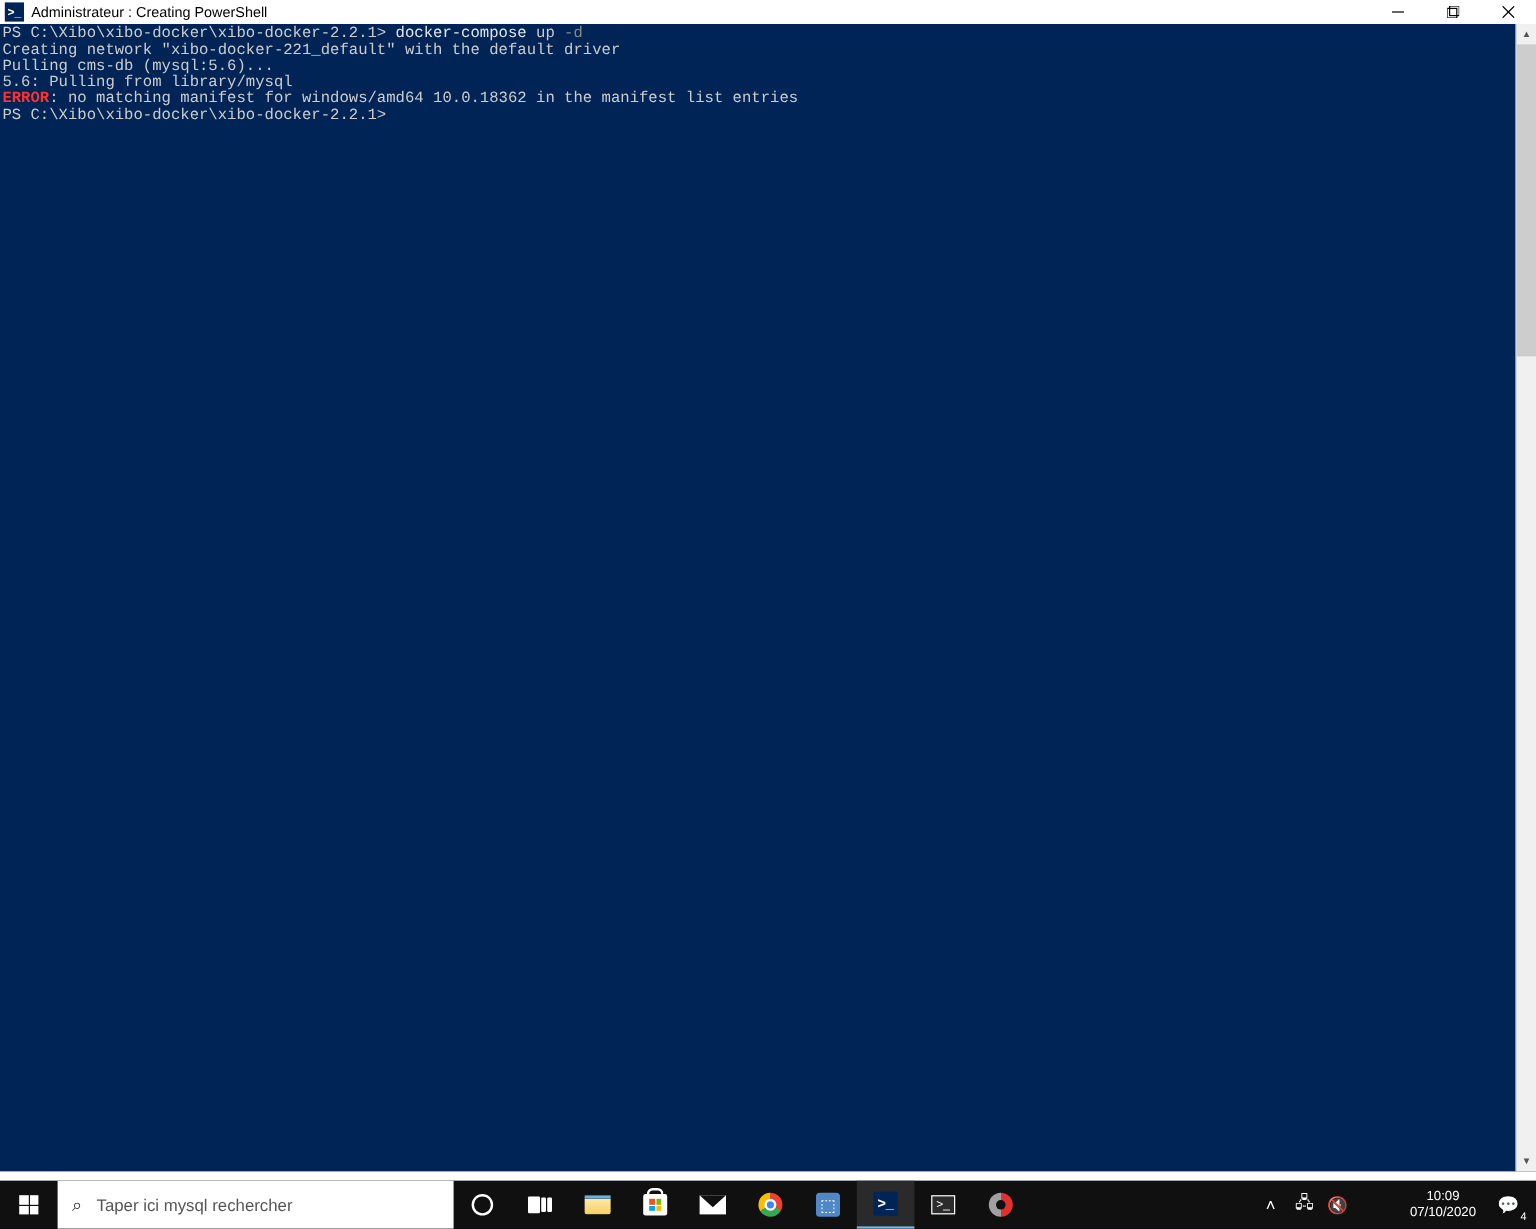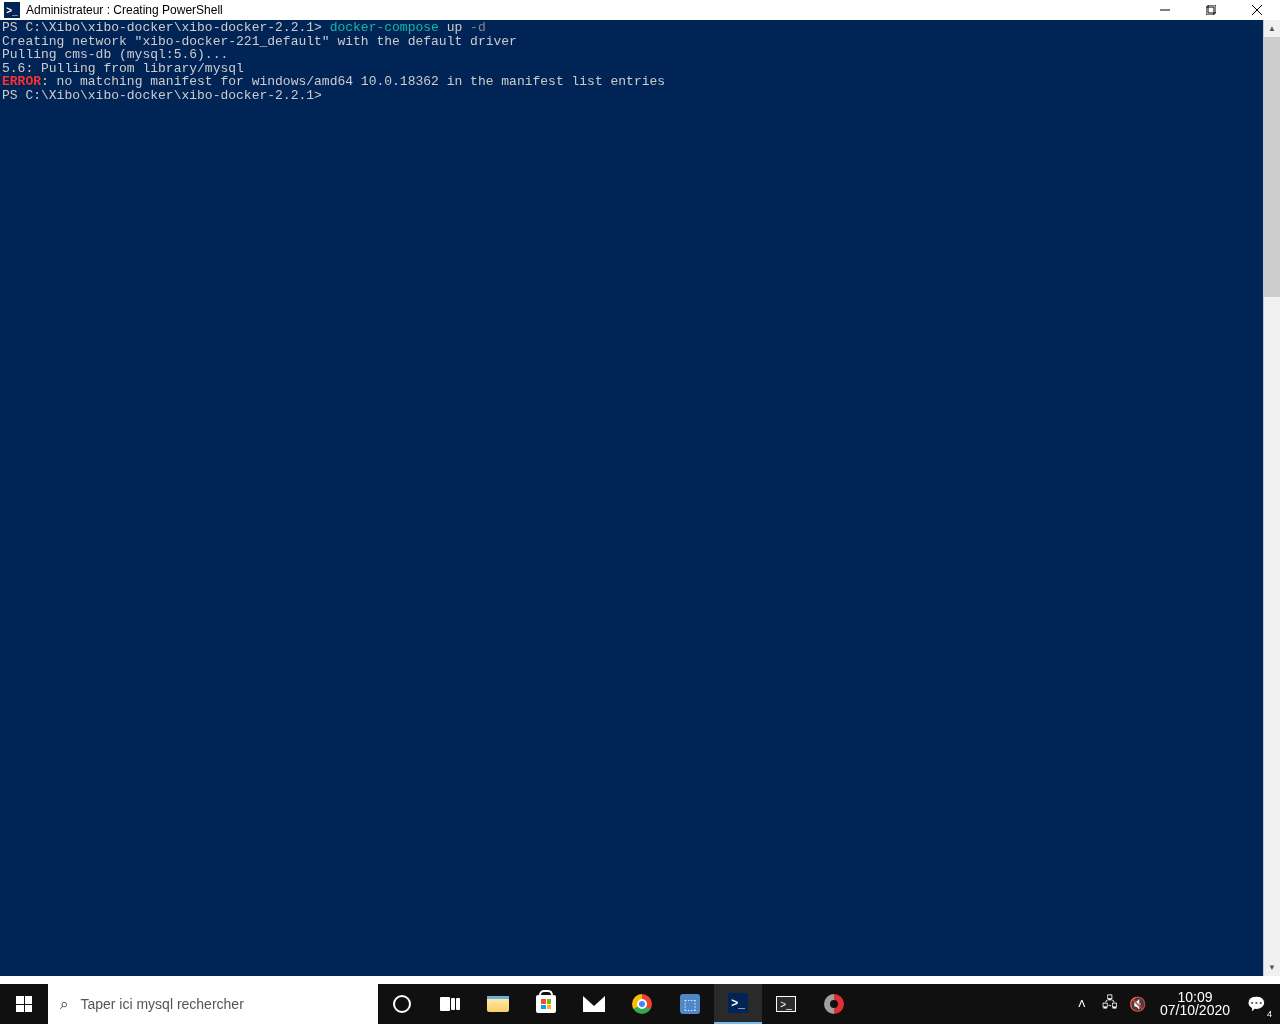--- a/index.html
+++ b/index.html
@@ -61,21 +61,21 @@
       flex: 1;
       font-family: Consolas, "Courier New", monospace;
       font-size: 13px;
       line-height: 13.5px;
       color: #cccccc;
       white-space: pre;
       padding: 1px 2px;
     }
     .term-line { display: block; }
     .prompt { color: #cccccc; }
-    .cmd-yellow { color: #14b8a6; }
+    .cmd-yellow { color: #e5e5e5; }
     .cmd-darkgray { color: #888888; }
     .error-red { color: #ff3030; font-weight: bold; text-align: center; }
     .scroll-track {
       width: 17px;
       height: 100%;
       background: #f0f0f0;
       display: flex;
       flex-direction: column;
       border-left: 1px solid #ccc;
     }
@@ -168,23 +168,24 @@
       display: flex;
       align-items: center;
       justify-content: center;
       font-size: 14px;
     }
     .datetime {
       display: flex;
       flex-direction: column;
       align-items: center;
       justify-content: center;
-      font-size: 14px;
+      font-size: 11px;
       line-height: 13px;
       padding: 0 6px;
+      margin-left: 38px;
     }
     .action-center {
       width: 34px;
       height: 100%;
       display: flex;
       align-items: center;
       justify-content: center;
       font-size: 15px;
       position: relative;
     }

